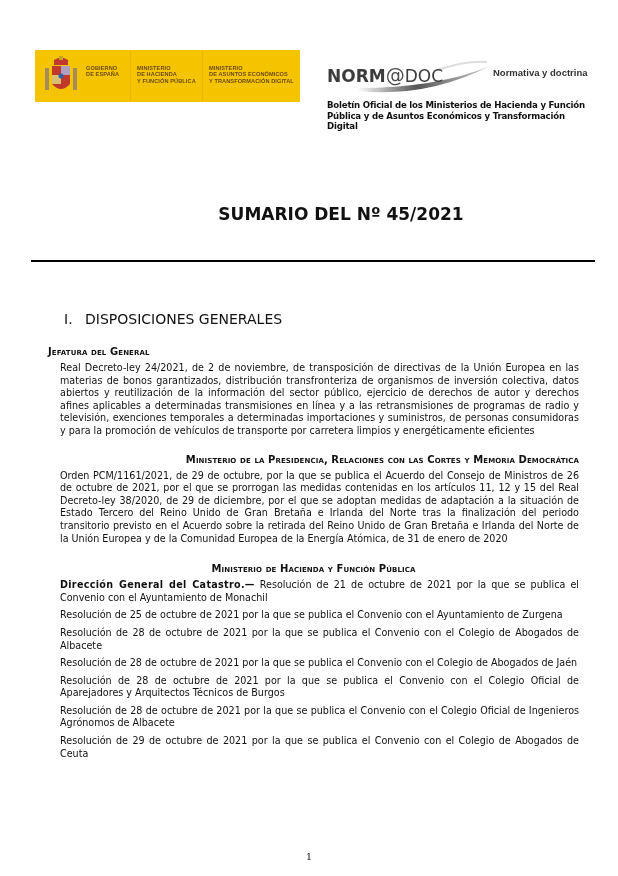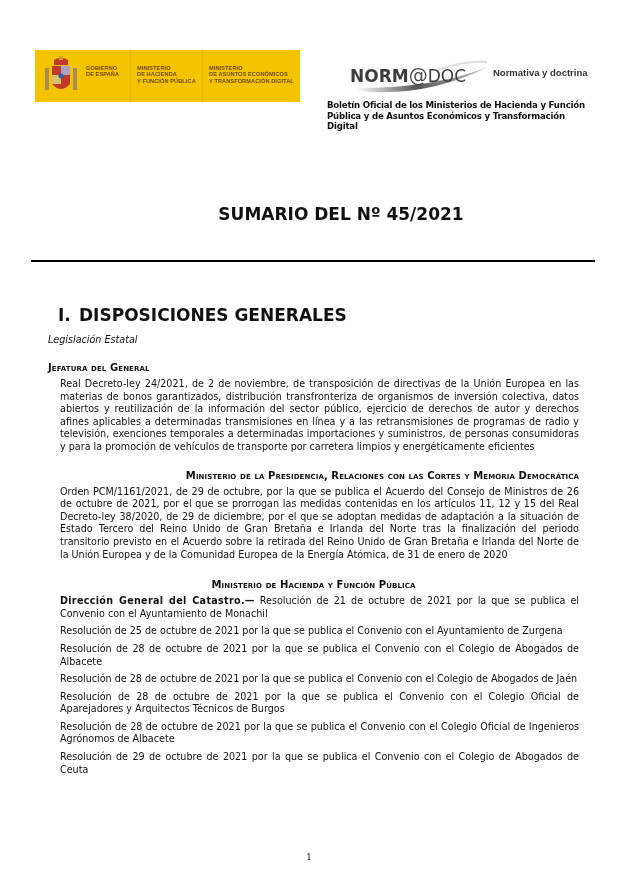--- a/index.html
+++ b/index.html
@@ -11,36 +11,36 @@
   .gov-logo .shield { position:absolute; left:8px; top:6px; width:36px; height:40px; }
   .gov-logo .col { position:absolute; top:15px; font-family:"Liberation Sans", sans-serif;
                    font-size:5.6px; line-height:6.4px; color:#6b4a18; font-weight:bold; letter-spacing:0.1px; }
   .gov-logo .col1 { left:51px; }
   .gov-logo .col2 { left:102px; }
   .gov-logo .col3 { left:174px; }
   .gov-logo .sep { position:absolute; top:0; width:1px; height:52px; background:#e8b800; }
 
   .normadoc { position:absolute; left:327px; top:58px; width:270px; height:70px; }
   .normadoc .brand { position:absolute; left:0; top:6px; font-family:"DejaVu Sans", sans-serif;
-                     font-size:17px; color:#3c3c3c; letter-spacing:0px;margin-left:23px; }
+                     font-size:17px; color:#3c3c3c; letter-spacing:0px; }
   .normadoc .brand .b { font-weight:bold; }
   .normadoc .brand .at { font-weight:normal; color:#4a4a4a; font-size:19px; }
   .normadoc .brand .doc { font-weight:normal; }
   .normadoc .swoosh { position:absolute; left:0; top:0; width:170px; height:42px; }
   .normadoc .tag { position:absolute; left:166px; top:9px; font-family:"Liberation Sans", sans-serif;
                    font-size:9.5px; color:#333; font-weight:bold; }
   .normadoc .sub { position:absolute; left:0; top:42px; font-family:"DejaVu Sans", sans-serif;
                    font-size:8.6px; line-height:10.5px; color:#111; font-weight:bold; letter-spacing:-0.2px; }
 
   .summary-title { position:absolute; left:0; width:618px; top:204px; text-align:center;
                    font-weight:bold; font-size:17px; color:#111;padding-left:32px; }
   .rule { position:absolute; left:31px; top:260px; width:564px; height:2px; background:#000; }
 
   .content { position:absolute; left:48px; top:295px; width:531px; font-size:9.6px; }
-  .section-title { font-weight:bold; font-size:17px; margin:10px; height:19px; }
+  .section-title { font-weight:normal; font-size:14px; margin:16px; height:19px; }
   .section-title .num { display:inline-block; width:21px; }
   .subsection { font-style:italic; font-size:9.6px; margin:8px 0 0 0; height:14px; }
   .ministry { font-weight:bold; font-size:10px; margin:14px 0 5px 0; font-variant:small-caps; letter-spacing:0.1px; }
   .ministry.first { margin-top:14px; }
   .entry { text-align:justify; line-height:12.6px; margin:0 0 5px 12px; font-size:9.6px; }
   .entry .lead { font-weight:bold; letter-spacing:0.3px; }
   .page-number { position:absolute; left:0; width:618px; top:851px; text-align:center;
                  font-family:"DejaVu Serif", serif; font-size:9.5px; color:#111; }
 </style>
 </head>
@@ -95,21 +95,20 @@
   </div>
 </div>
 
 <div class="summary-title">SUMARIO DEL Nº 45/2021</div>
 <div class="rule"></div>
 
 <div class="content">
   <div class="section-title">
     <span class="num">I.</span><span>DISPOSICIONES GENERALES</span>
   </div>
-  <div class="subsection">Legislación Estatal</div>
 
   <div id="ministries">
       <div class="ministry first">Jefatura del General</div>
       <div class="entry"><span>Real Decreto-ley 24/2021, de 2 de noviembre, de transposición de directivas de la Unión Europea en las materias de bonos garantizados, distribución transfronteriza de organismos de inversión colectiva, datos abiertos y reutilización de la información del sector público, ejercicio de derechos de autor y derechos afines aplicables a determinadas transmisiones en línea y a las retransmisiones de programas de radio y televisión, exenciones temporales a determinadas importaciones y suministros, de personas consumidoras y para la promoción de vehículos de transporte por carretera limpios y energéticamente eficientes</span></div>
       <div class="ministry" style="margin-top: 16px; text-align: right;">Ministerio de la Presidencia, Relaciones con las Cortes y Memoria Democrática</div>
       <div class="entry"><span>Orden PCM/1161/2021, de 29 de octubre, por la que se publica el Acuerdo del Consejo de Ministros de 26 de octubre de 2021, por el que se prorrogan las medidas contenidas en los artículos 11, 12 y 15 del Real Decreto-ley 38/2020, de 29 de diciembre, por el que se adoptan medidas de adaptación a la situación de Estado Tercero del Reino Unido de Gran Bretaña e Irlanda del Norte tras la finalización del periodo transitorio previsto en el Acuerdo sobre la retirada del Reino Unido de Gran Bretaña e Irlanda del Norte de la Unión Europea y de la Comunidad Europea de la Energía Atómica, de 31 de enero de 2020</span></div>
       <div class="ministry" style="margin-top: 18px; text-align: center;">Ministerio de Hacienda y Función Pública</div>
       <div class="entry"><span class="lead">Dirección General del Catastro.—</span><span> Resolución de 21 de octubre de 2021 por la que se publica el Convenio con el Ayuntamiento de Monachil</span></div>
       <div class="entry"><span>Resolución de 25 de octubre de 2021 por la que se publica el Convenio con el Ayuntamiento de Zurgena</span></div>
       <div class="entry"><span>Resolución de 28 de octubre de 2021 por la que se publica el Convenio con el Colegio de Abogados de Albacete</span></div>

